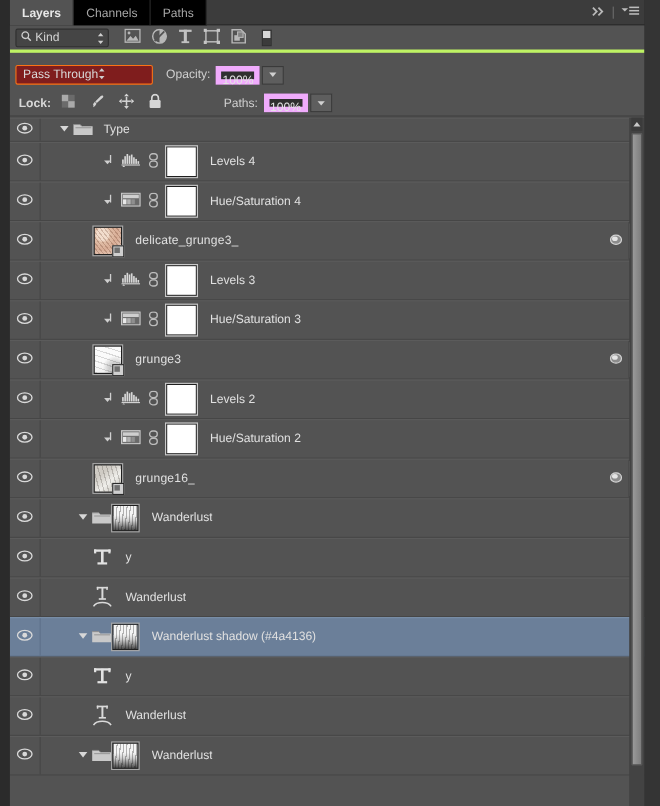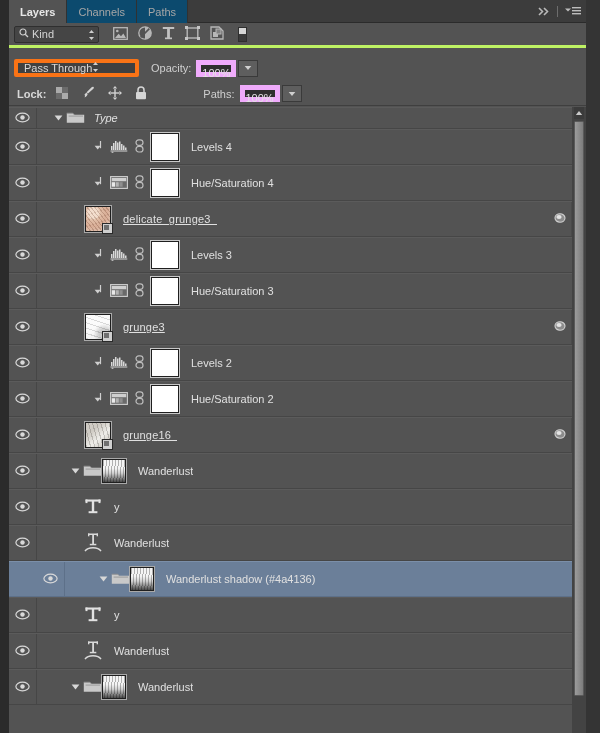--- a/index.html
+++ b/index.html
@@ -39,21 +39,21 @@
     position:absolute; left:0; top:0; width:600px; height:23px;
     background:#3c3c3c;
     border-bottom:1px solid #2b2b2b;
   }
   .tabs { position:absolute; left:9px; top:0; display:flex; height:23px; }
   .tab {
     padding:0 11px;
     height:23px; line-height:24px;
     font-size:11px;
     color:#a6a6a6;
-    background:#0c4a6e;
+    background:#000000;
     border-right:1px solid #313131;
     cursor:default;
     white-space:nowrap;
   }
   .tab.active {
     background:#535353;
     color:#e8e8e8;
     font-weight:bold;
   }
   .tabbar-right {
@@ -98,22 +98,22 @@
     border:1px solid #2f2f2f;
   }
 
   
   #blendrow {
     position:absolute; left:9px; top:56px; width:577px; height:24px;
     display:flex; align-items:center;
   }
   .blend-combo {
     height:18px; width:125px;
-    background:#404040;
-    border:4px solid #f97316;
+    background:#7f1d1d;
+    border:1px solid #f97316;
     border-radius:2px;
     display:flex; align-items:center;
     padding-left:6px;
     margin-left:5px;
     position:relative;
     color:#d9d9d9;
   }
   .numlabel { margin-left:12px; color:#cfcfcf; }
   .numfield {
     height:17px; width:40px;
@@ -151,22 +151,22 @@
     overflow:hidden;
   }
   .row {
     position:relative;
     width:577px;
     display:flex; align-items:center;
     border-bottom:1px solid #464646;
     border-top:1px solid #5b5b5b;
     background:#535353;
   }
-  .row.selected { background:#6b7f99; border-top-color:#7b8fa9; border-bottom-color:#5d7089;padding-left:28px; }
-  .row.group { height:22px;font-style:italic; }
+  .row.selected { background:#6b7f99; border-top-color:#7b8fa9; border-bottom-color:#5d7089; }
+  .row.group { height:22px; }
   .row.layer { height:36px;text-align:center; }
 
   .eye-cell {
     width:28px; height:100%;
     display:flex; align-items:center; justify-content:center;
     border-right:1px solid #464646;
     flex:0 0 28px;
   }
   .row.selected .eye-cell { border-right-color:#5d7089; }
   .eye { cursor:pointer; }
@@ -210,21 +210,20 @@
   }
 
   .lname {
     margin-left:12px;
     color:#e0e0e0;
     font-size:11px;
     white-space:nowrap;
     overflow:hidden; text-overflow:ellipsis;
   }
   .lname.smart {
-    text-decoration:underline;
     letter-spacing:.2px;
   }
   .lname.group-name { margin-left:9px; }
 
   .adj-icons { display:flex; align-items:center; gap:7px; }
 
   .right-badges {
     position:absolute; right:4px; top:0; height:100%;
     display:flex; align-items:center; gap:0px;
   }

